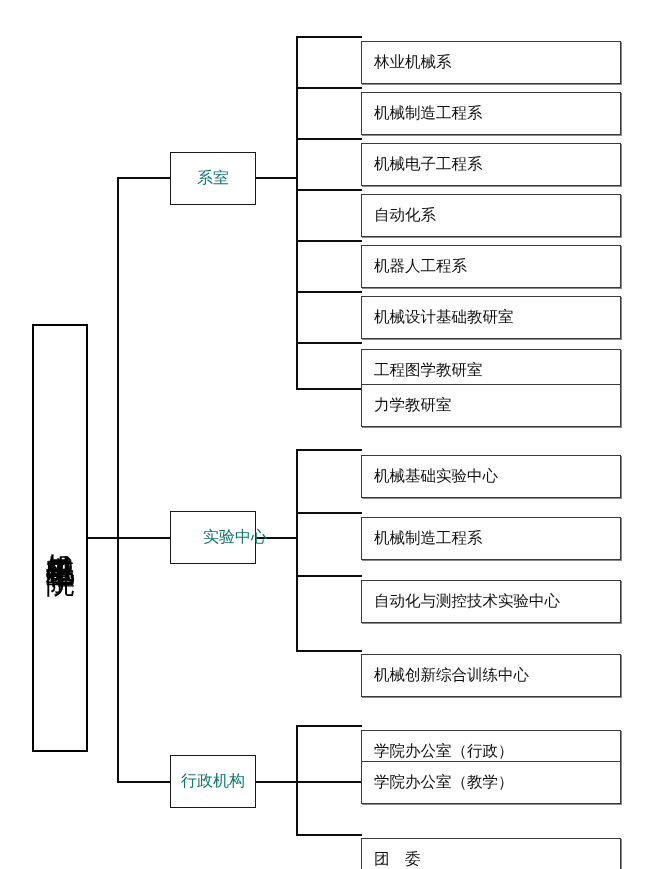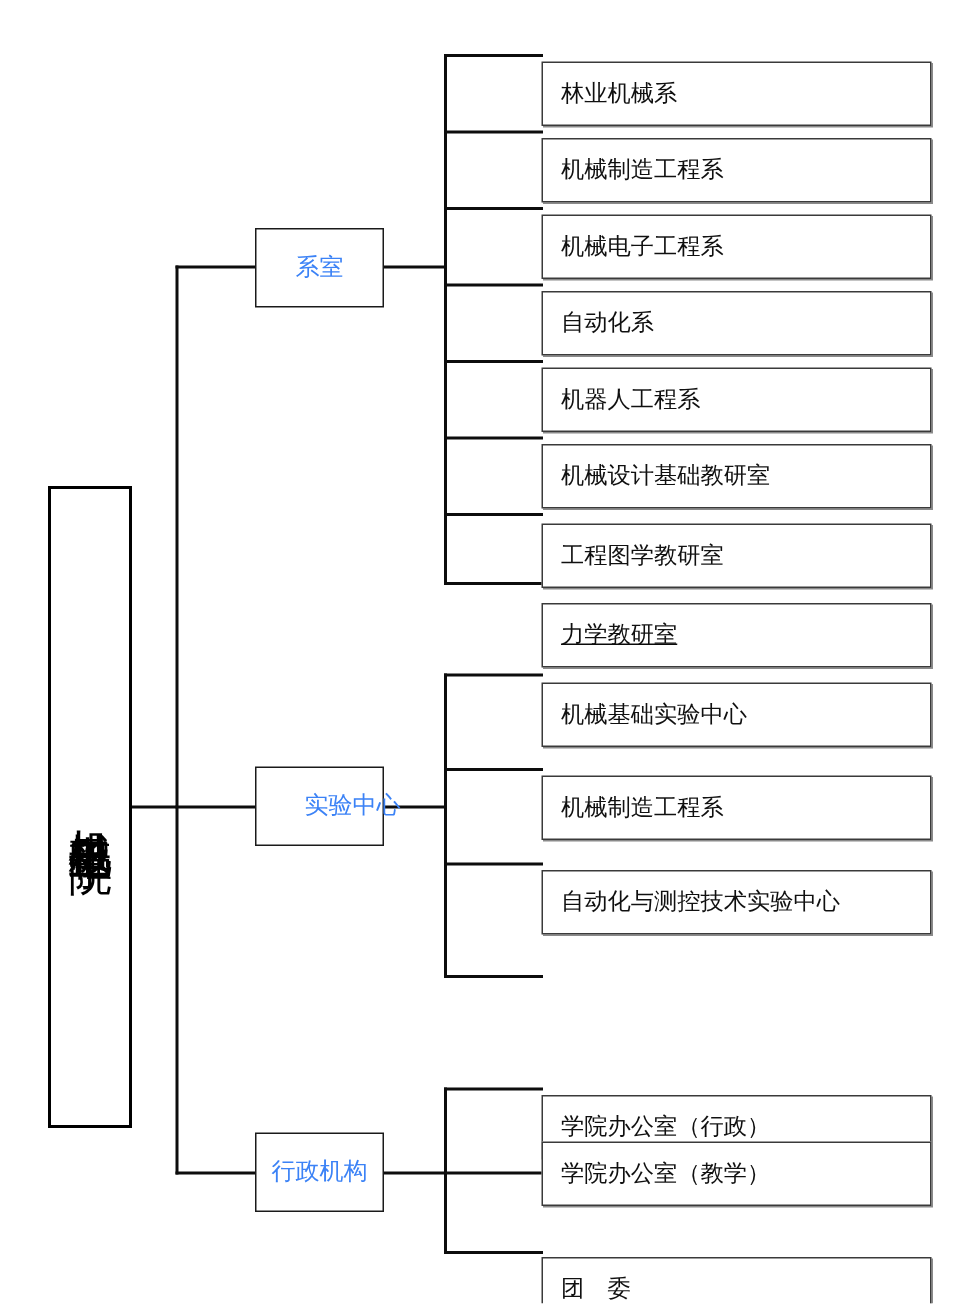--- a/index.html
+++ b/index.html
@@ -55,21 +55,21 @@
     width: 86px;
     height: 53px;
     border: 1px solid #1a1a1a;
     display: flex;
     align-items: center;
     justify-content: center;
   }
   .group-label {
     font-size: 16px;
     white-space: nowrap;
-    color: #3b82f6;
+    color: #0f766e;
   }
 
   
   .leaf-node {
     left: 361px;
     width: 260px;
     height: 43px;
     display: flex;
     align-items: center;
     border: 1px solid #3a3a3a;
@@ -153,32 +153,35 @@
   </div>
   <div class="node leaf-node shadowed" style="top:220px;">
     <span class="leaf-label">机器人工程系</span>
   </div>
   <div class="node leaf-node shadowed" style="top:271px;">
     <span class="leaf-label">机械设计基础教研室</span>
   </div>
   <div class="node leaf-node shadowed" style="top:324px;">
     <span class="leaf-label">工程图学教研室</span>
   </div>
-  <div class="node leaf-node shadowed" style="top:377px;text-decoration:underline;">
+  <div class="node leaf-node shadowed" style="top:359px;">
     <span class="leaf-label">力学教研室</span>
   </div>
 
   <div class="node leaf-node shadowed" style="top:430px;">
     <span class="leaf-label">机械基础实验中心</span>
   </div>
   <div class="node leaf-node shadowed" style="top:492px;">
     <span class="leaf-label">机械制造工程系</span>
   </div>
   <div class="node leaf-node shadowed" style="top:555px;">
     <span class="leaf-label">自动化与测控技术实验中心</span>
+  </div>
+  <div class="node leaf-node shadowed" style="top:629px;">
+    <span class="leaf-label">机械创新综合训练中心</span>
   </div>
 
   <div class="node leaf-node shadowed" style="top:705px;">
     <span class="leaf-label">学院办公室（行政）</span>
   </div>
   <div class="node leaf-node shadowed" style="top:736px;">
     <span class="leaf-label">学院办公室（教学）</span>
   </div>
   <div class="node leaf-node shadowed" style="top:813px;">
     <span class="leaf-label">团　委</span>

